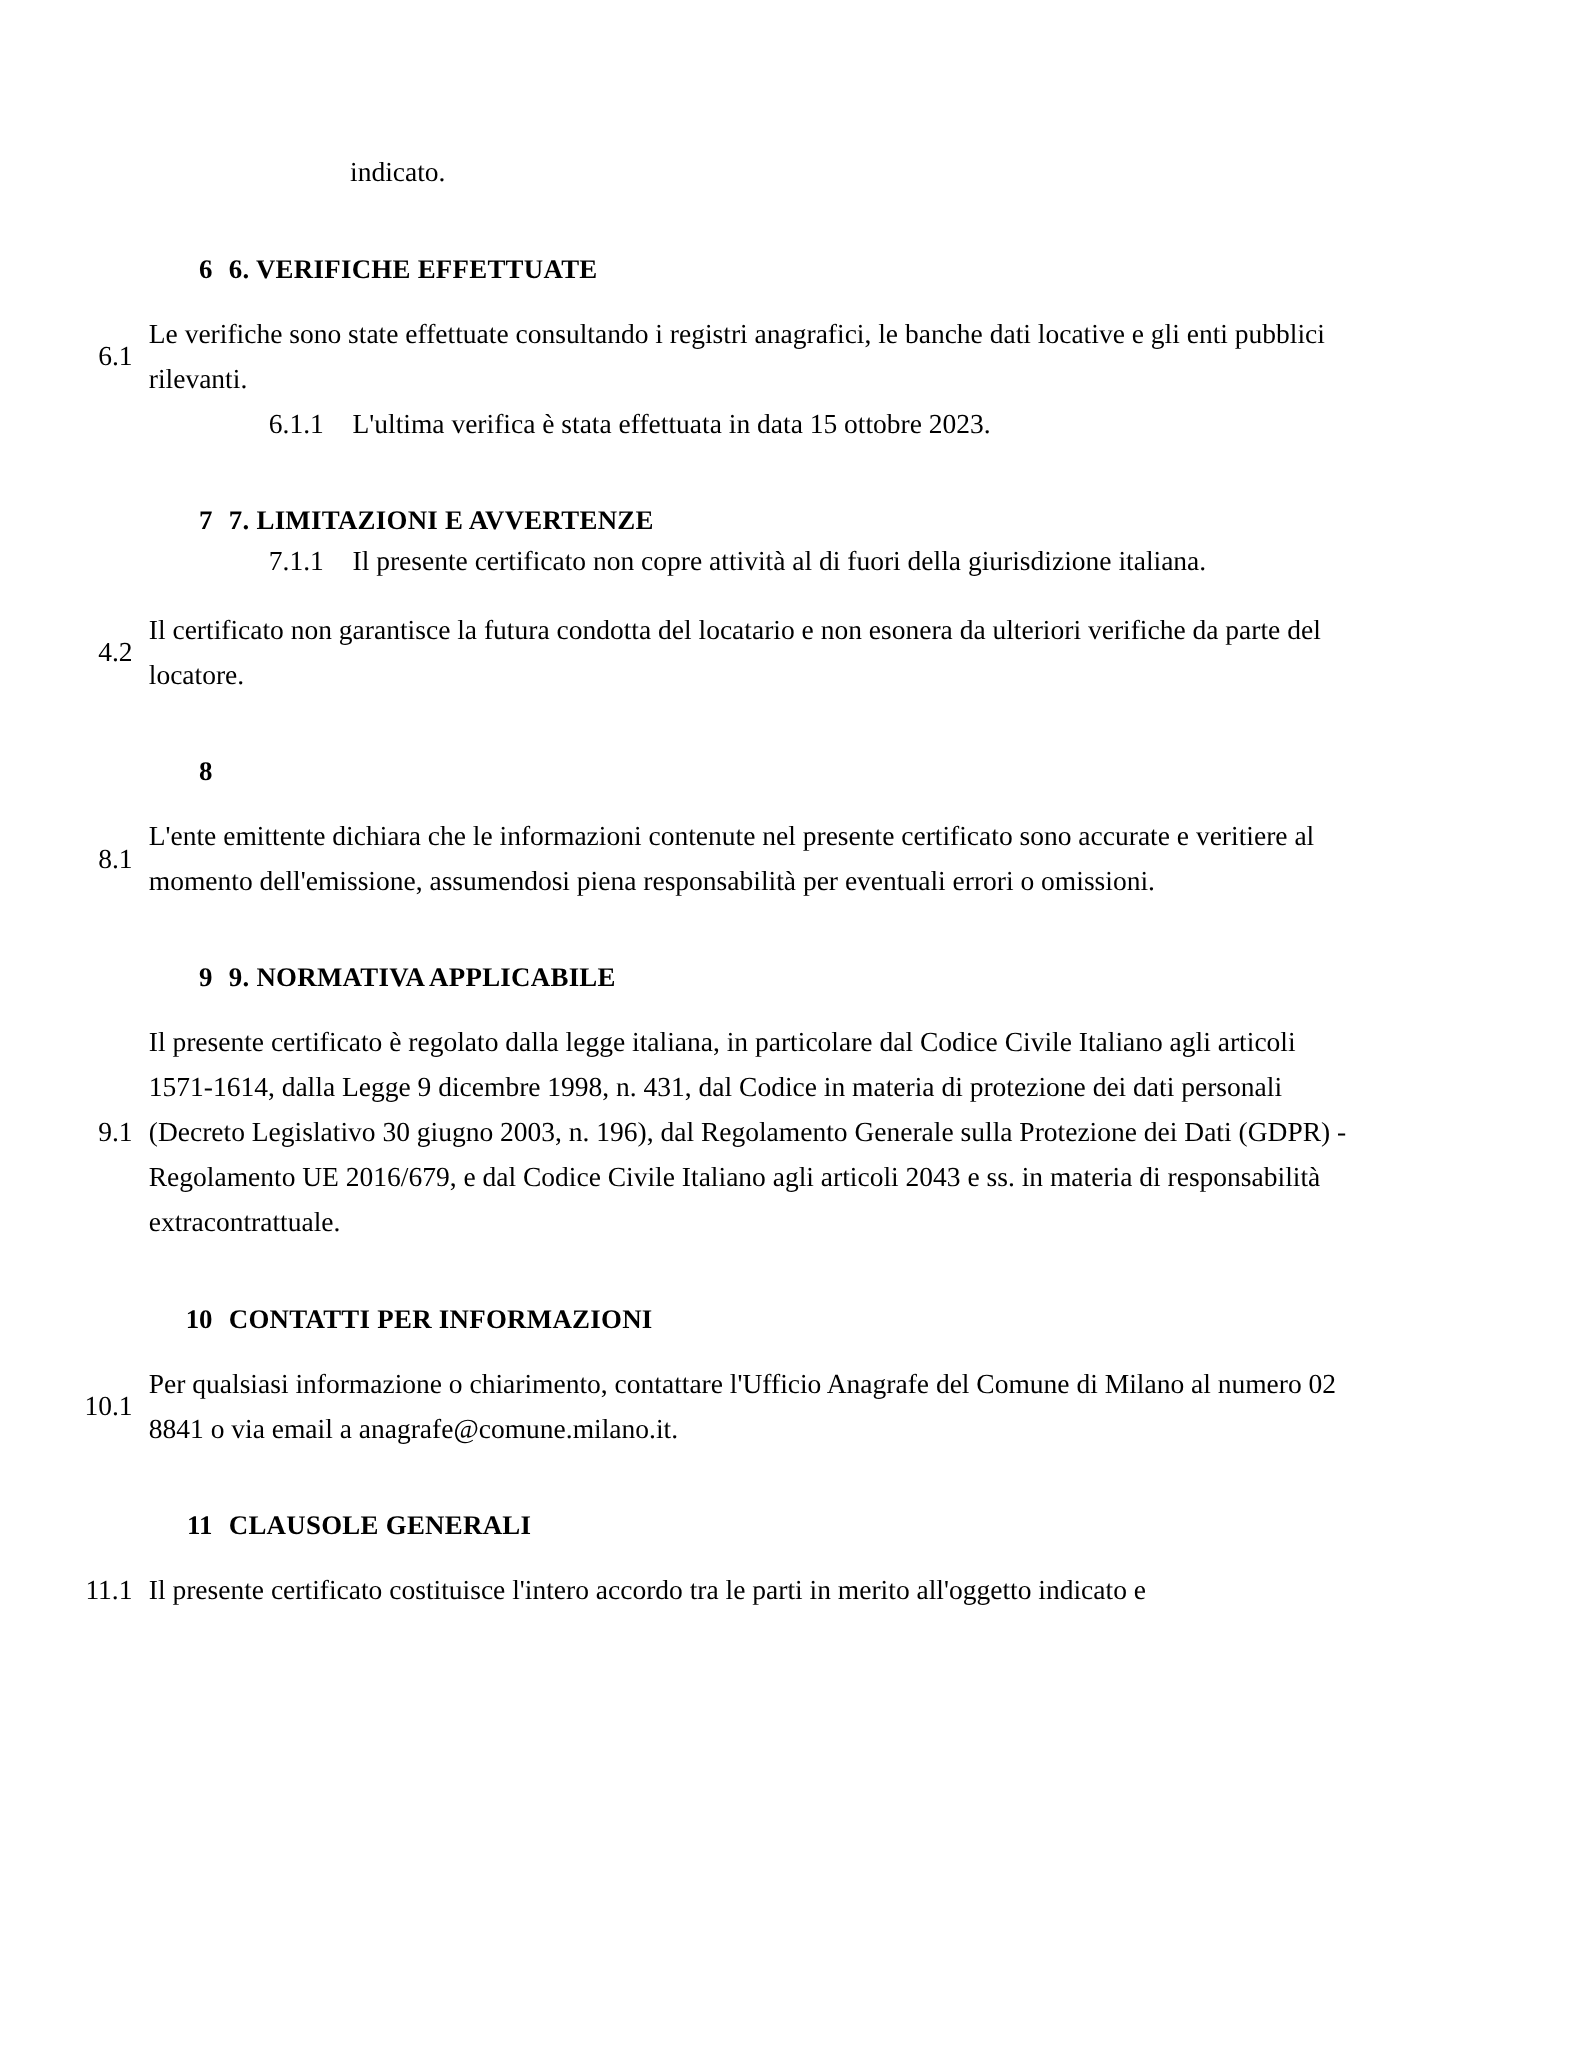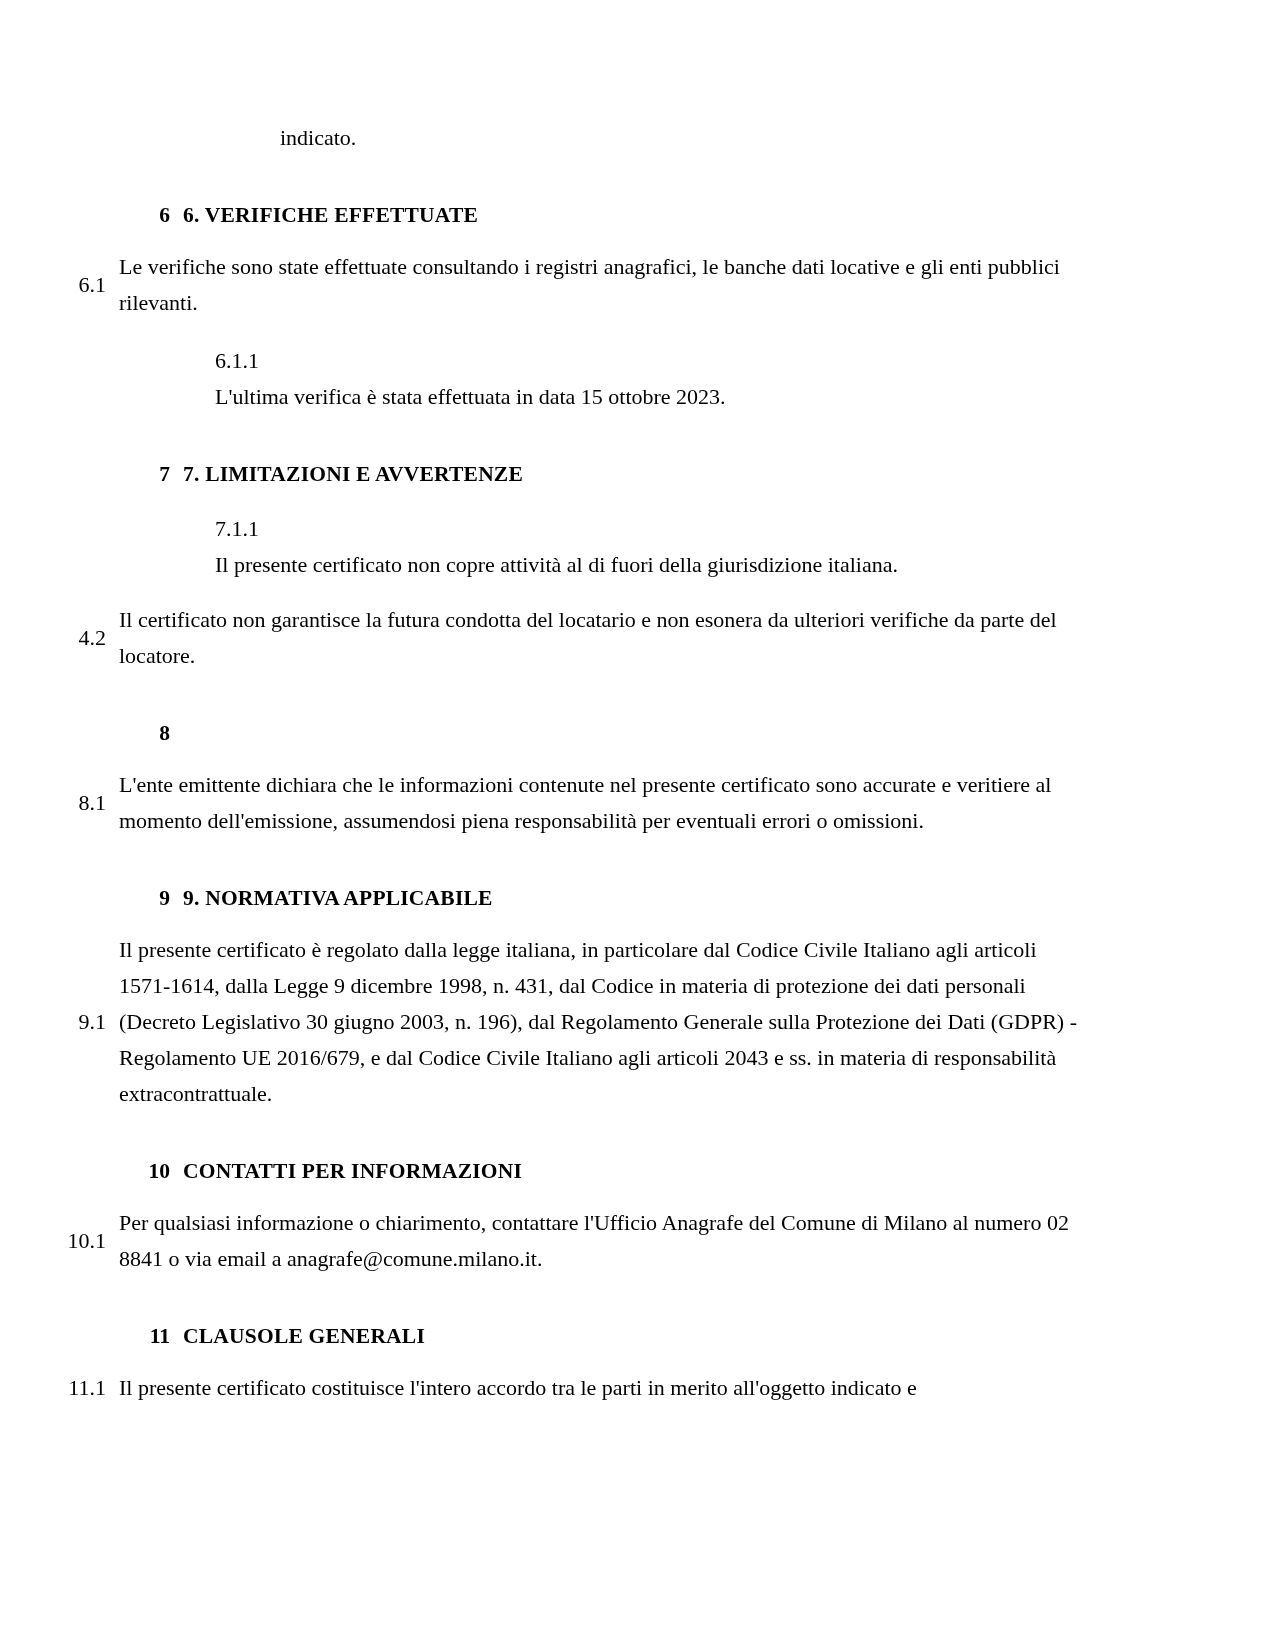--- a/index.html
+++ b/index.html
@@ -77,24 +77,22 @@
     font-size: 22px;
     line-height: 36px;
   }
   .lvl2 .txt {
     font-size: 22px;
     line-height: 36px;
   }
 
   
   .lvl3 {
-    margin-top: 22px;
     padding-left: 215px;
     padding-right: 195px;
-    flex-direction: column;
   }
   .lvl3 .num {
     width: 67px;
     padding-right: 15px;
     text-align: left;
     font-size: 22px;
     line-height: 36px;
   }
   .lvl3 .txt {
     font-size: 22px;

